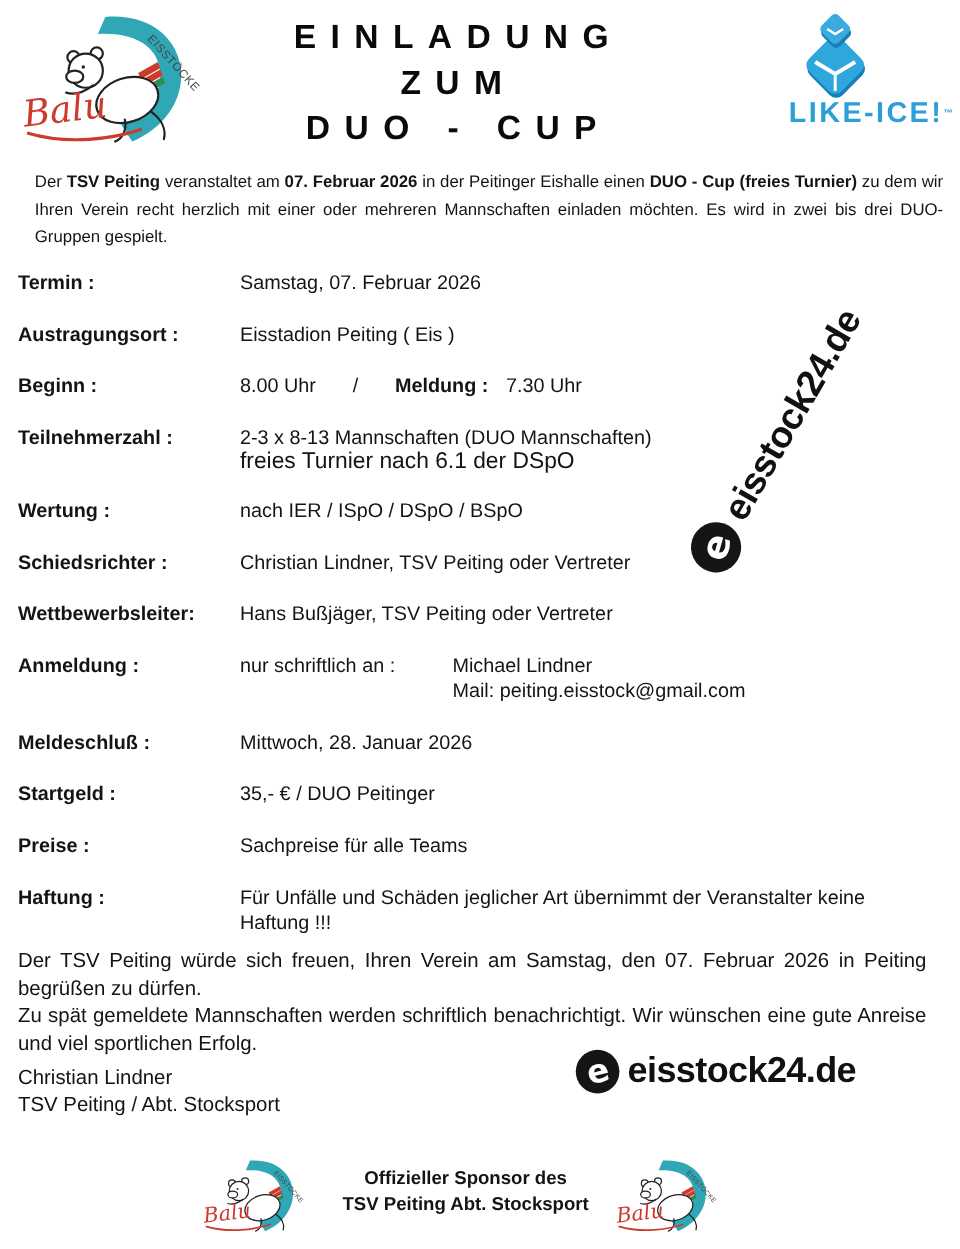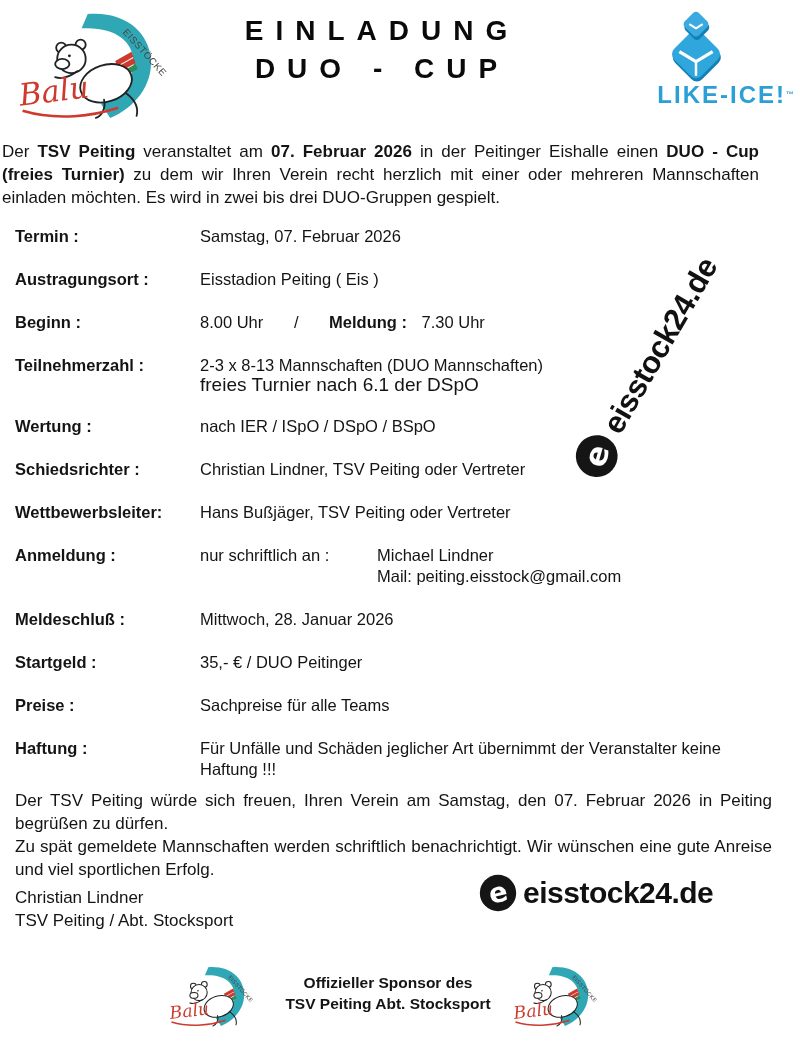--- a/index.html
+++ b/index.html
@@ -23,22 +23,22 @@
   }
   .likeice { position:absolute; right:6px; top:8px; width:196px; text-align:right; }
   .likeice-icon { width:100px; height:74px; display:block; margin:0 auto; }
   .likeice-word {
     font-weight:bold; font-size:24px; color:#2B9FD6;
     letter-spacing:2px; line-height:26px; white-space:nowrap;
   }
   .likeice-word sup { font-size:8px; letter-spacing:0; vertical-align:top; }
   
   .intro {
-    position:absolute; left:2px; top:140px; width:757px;
-    font-size:17px; line-height:23px; text-align:justify;
+    position:absolute; left:29px; top:140px; width:757px;
+    font-size:14px; line-height:23px; text-align:justify;
   }
   .b { font-weight:bold; }
   
   .details { position:absolute; left:15px; top:226px; width:762px; }
   .row { display:flex; margin-bottom:22px; font-size:16.5px; line-height:21px; }
   .row .lbl { flex:none; width:185px; font-weight:bold; }
   .row .val { flex:1; }
   .row .note { font-size:19px; line-height:18px; }
   .beginn-val span { display:inline-block; }
   .beginn-time  { margin-right:26px; }
@@ -121,20 +121,21 @@
       <text x="12" y="32" font-size="30" font-weight="bold" fill="#ffffff" font-family="DejaVu Sans, sans-serif" transform="rotate(-14 22 22)">e</text>
     </symbol>
   </svg>
 
   <svg class="balu-main">
       <use href="#balu-sym"></use>
     </svg>
 
   <div class="doc-title">
     <div>EINLADUNG</div>
+    <div>ZUM</div>
     <div>DUO - CUP</div>
   </div>
 
   <div class="likeice">
     <svg class="likeice-icon">
         <use href="#likeice-icon-sym"></use>
       </svg>
     <div class="likeice-word"><span>LIKE-ICE!</span><sup>™</sup></div>
   </div>
 

